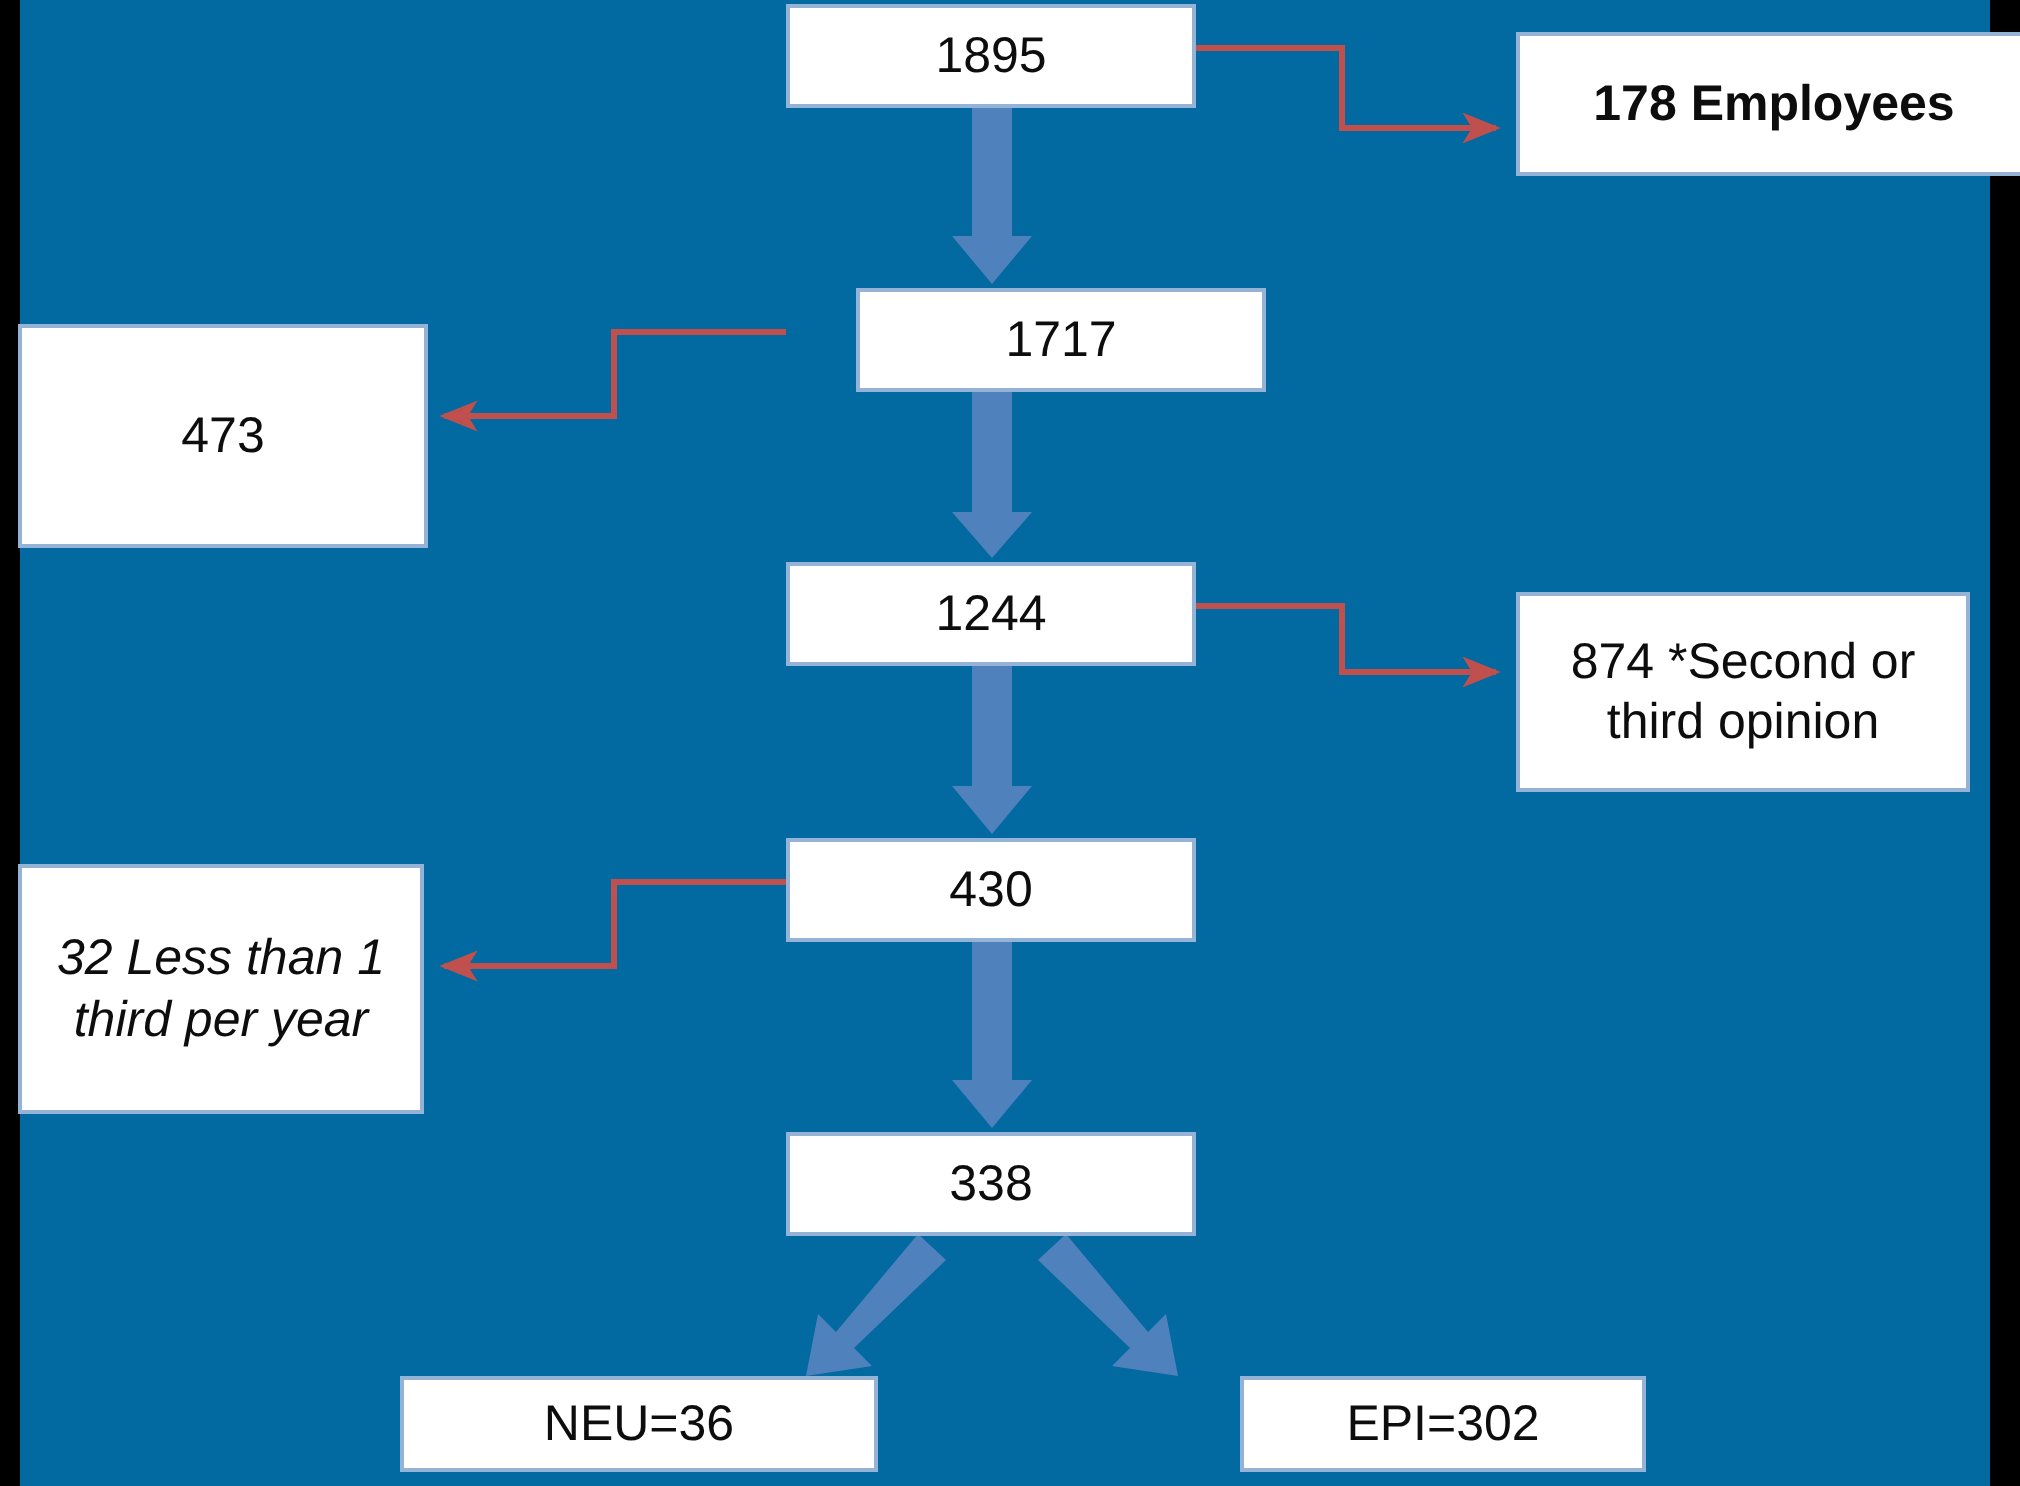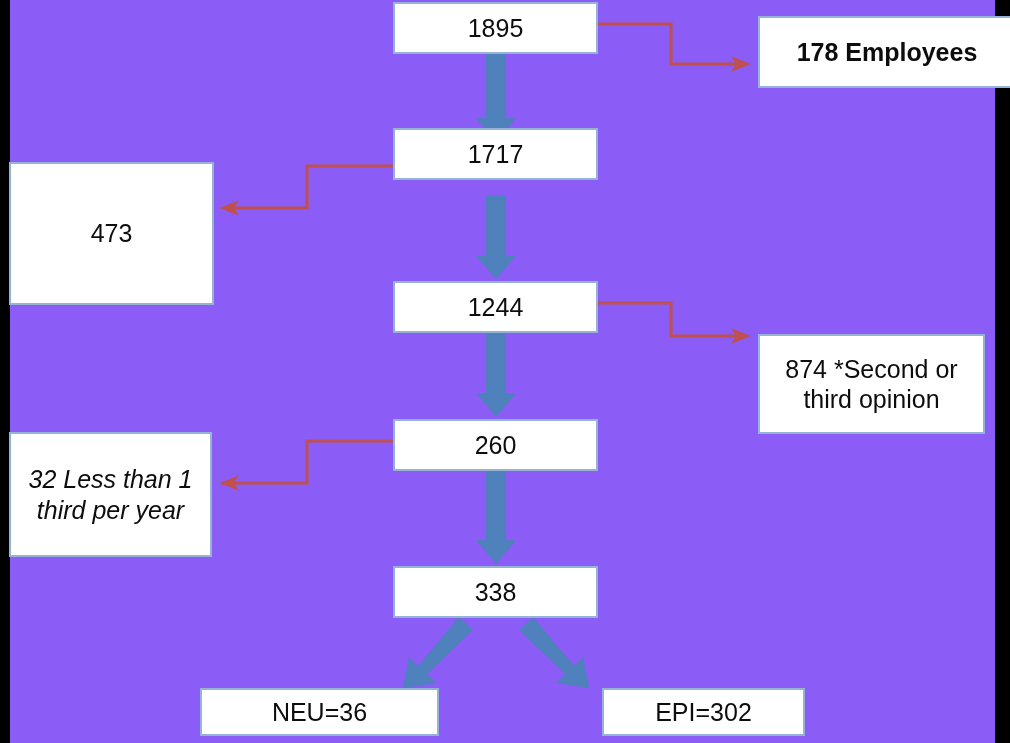--- a/index.html
+++ b/index.html
@@ -12,21 +12,21 @@
     height: 743px;
     font-family: "Liberation Sans", sans-serif;
     overflow: hidden;
   }
   #canvas {
     position: absolute;
     left: 10px;
     top: 0px;
     width: 985px;
     height: 743px;
-    background: #8b5cf6;
+    background: #0369a1;
   }
   .node {
     position: absolute;
     box-sizing: border-box;
     background: #ffffff;
     border: 2px solid #95b3d7;
     display: flex;
     align-items: center;
     justify-content: center;
     text-align: center;
@@ -37,32 +37,32 @@
   }
   .node.multi {
     flex-direction: column;
     padding: 2px 6px;
   }
   .node .ln { display: block; white-space: nowrap; }
 
   
   .spine { width: 205px; height: 52px; left: 383px; }
   #n1 { top: 2px; }
-  #n2 { top: 128px; }
+  #n2 { top: 144px; margin-left: 35px; }
   #n3 { top: 281px; }
   #n4 { top: 419px; }
   #n5 { top: 566px; }
 
   
   #s1 { left: 748px; top: 16px;  width: 258px; height: 72px; font-weight: bold; }
-  #s2 { left: -1px;  top: 162px; width: 205px; height: 143px; text-align: right; }
-  #s3 { left: 748px; top: 296px; width: 227px; height: 100px; margin-top: 38px; }
+  #s2 { left: -1px;  top: 162px; width: 205px; height: 112px; text-align: right; }
+  #s3 { left: 748px; top: 296px; width: 227px; height: 100px; }
   #s4 { left: -1px;  top: 432px; width: 203px; height: 125px; font-style: italic; }
   #b1 { left: 190px; top: 688px; width: 239px; height: 48px; }
-  #b2 { left: 592px; top: 688px; width: 203px; height: 48px; }
+  #b2 { left: 610px; top: 688px; width: 203px; height: 48px; }
 
   svg.layer {
     position: absolute;
     left: 0; top: 0;
     width: 985px;
     height: 743px;
     pointer-events: none;
   }
 </style>
 </head>
@@ -114,21 +114,21 @@
   <div class="node spine" id="n1">
     <span class="ln">1895</span>
   </div>
   <div class="node spine" id="n2">
     <span class="ln">1717</span>
   </div>
   <div class="node spine" id="n3">
     <span class="ln">1244</span>
   </div>
   <div class="node spine" id="n4">
-    <span class="ln">260</span>
+    <span class="ln">430</span>
   </div>
   <div class="node spine" id="n5">
     <span class="ln">338</span>
   </div>
 
   <div class="node multi" id="s1">
     <span class="ln">178 Employees</span>
   </div>
 
   <div class="node multi" id="s2">

